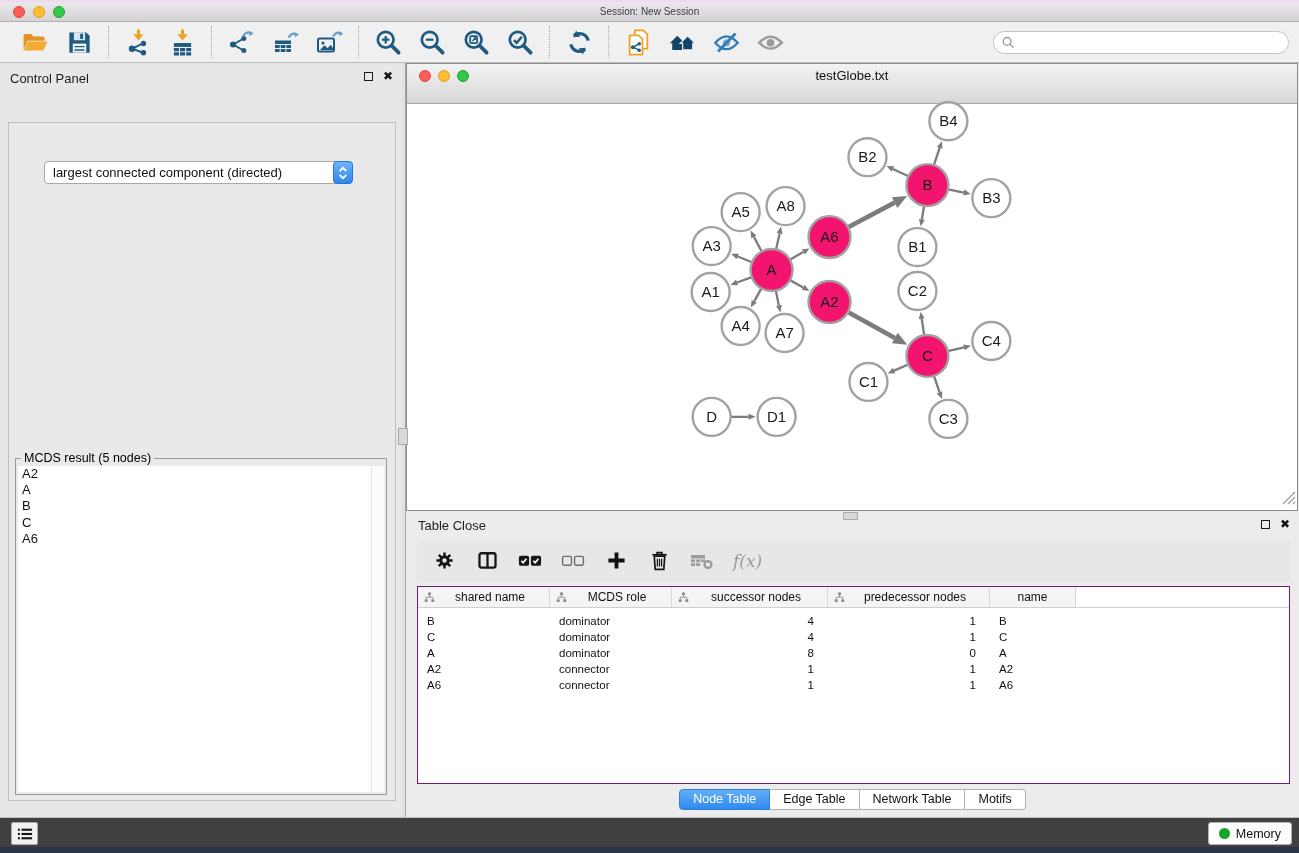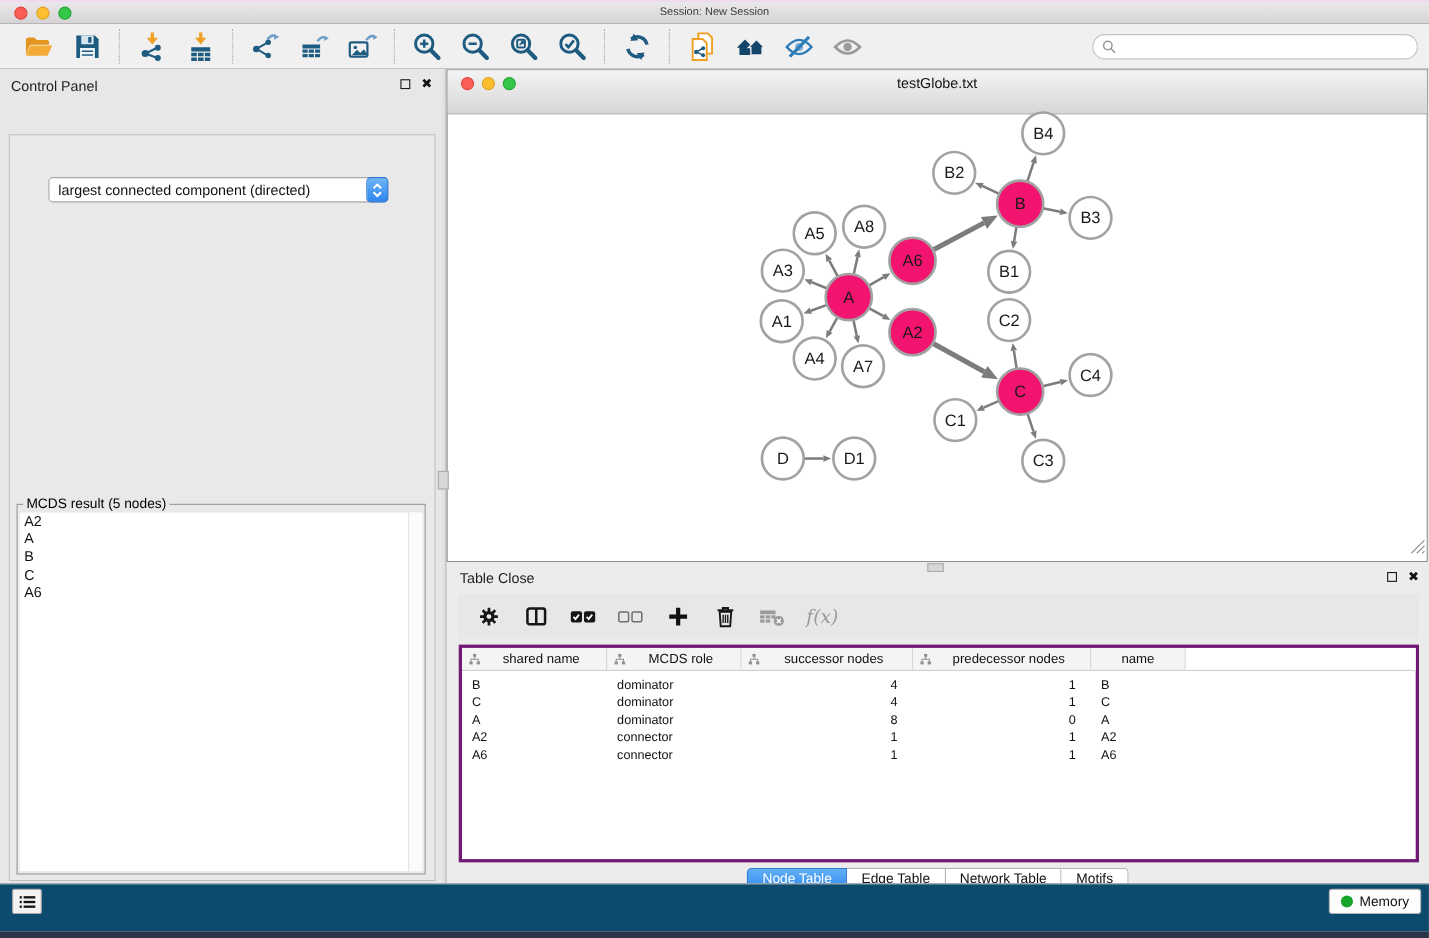--- a/index.html
+++ b/index.html
@@ -101,38 +101,38 @@
   .tp-toolbar {
     position:absolute; left:11px; right:9px; top:29px; height:41px;
     background:#e7e7e7; display:flex; align-items:center; gap:19px; padding-left:15px;
   }
   .tp-btn { width:24px; height:22px; display:flex; align-items:center; justify-content:center; cursor:pointer; }
   .tp-btn svg { width:21px; height:21px; }
   .tp-btn.wide svg { width:27px; }
   .fx { font-family:"DejaVu Serif",serif; font-style:italic; color:#9a9a9a; font-size:17px; cursor:default; }
   .tp-table {
     position:absolute; left:11px; right:9px; top:75px; bottom:33px;
-    background:#fff; border:3px solid #701a75; overflow:hidden;
+    background:#fff; border:1px solid #701a75; overflow:hidden;
   }
   .tbl-head {
     display:grid; grid-template-columns:132px 122px 156px 162px 86px 1fr;
     height:21px; border-bottom:1px solid #cfcfcf; background:#f4f4f4;
   }
   .th { display:flex; align-items:center; font-size:12px; color:#111; border-right:1px solid #d8d8d8; padding:0 4px; cursor:pointer; }
   .th .lbl { margin:0 auto; }
   .th .col-icon { margin-left:2px; display:flex; }
   .th.filler { background:#fff; border-right:none; cursor:default; }
   .tbl-body { padding-top:5px; }
   .tr { display:grid; grid-template-columns:132px 122px 156px 162px 86px 1fr; height:16px; align-items:center; font-size:11.5px; color:#111; cursor:default; }
   .td { padding-left:9px; }
   .td.num { text-align:right; padding-right:14px; }
   .tp-tabs { position:absolute; left:0; right:0; bottom:7px; display:flex; justify-content:center; }
   .tp-tabs .seg-tab { font-size:12.5px; padding:2px 13px 3px; }
   
-  .statusbar { position:absolute; left:0; right:0; bottom:6px; height:44px; background:#0c4a6e; border-top:1px solid #c0c0c0; }
+  .statusbar { position:absolute; left:0; right:0; bottom:6px; height:30px; background:#404040; border-top:1px solid #c0c0c0; }
   .list-btn {
     position:absolute; left:11px; top:4px; width:27px; height:23px;
     border:1px solid #ababab; background:#f3f3f3; border-radius:2px;
     display:flex; align-items:center; justify-content:center; cursor:pointer;
   }
   .memory-btn {
     position:absolute; right:7px; top:4px; height:23px;
     border:1px solid #b3b3b3; background:#fdfdfd; border-radius:3px;
     display:flex; align-items:center; gap:6px; padding:0 10px; font-size:12.5px; color:#111; cursor:pointer;
   }

